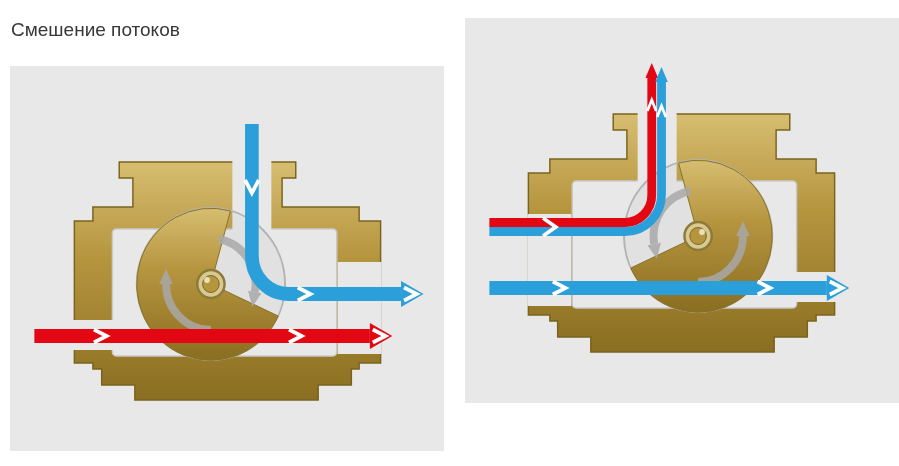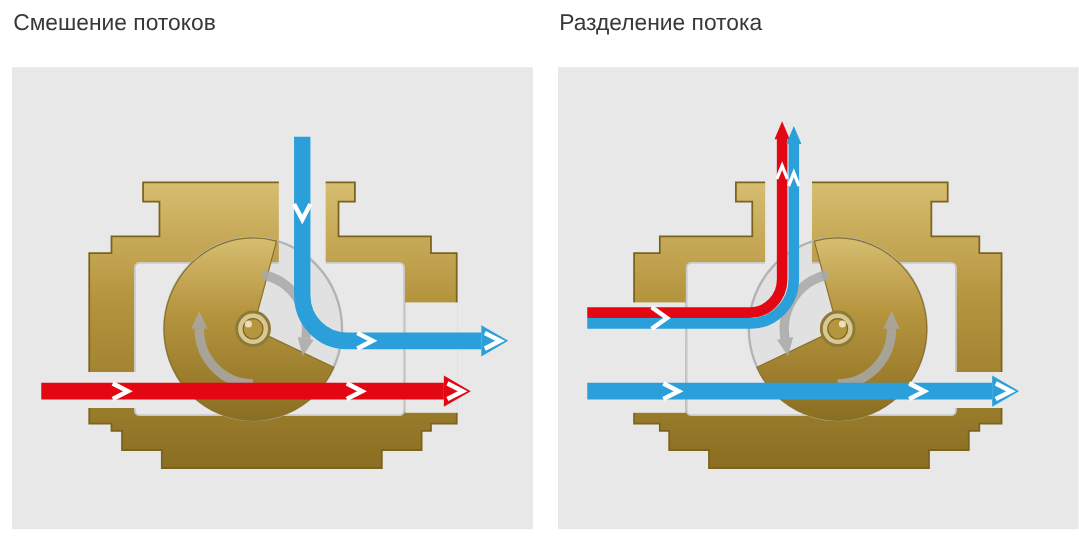--- a/index.html
+++ b/index.html
@@ -1,18 +1,18 @@
 <!DOCTYPE html>
 <html><head>
 <meta charset="utf-8">
 <style>
   html,body{margin:0;padding:0;background:#ffffff;}
   .page{width:899px;height:466px;background:#ffffff;font-family:"Liberation Sans",sans-serif;
         display:flex;gap:21px;padding-left:10px;box-sizing:border-box;overflow:hidden;}
-  .col{padding-top:8px;}
+  .col{padding-top:18px;}
   .panel-title{font-size:19px;line-height:24px;color:#383838;margin:0 0 24px 1px;}
   .panel{width:434px;height:385px;background:#e8e8e8;}
   svg.diagram{display:block;}
   .body-shape{stroke:#7a631d;stroke-width:1.5;}
   .cav{fill:#e8e8e8;}
   .cav-main{stroke:#c9c9c9;stroke-width:1.5;}
   .seat{fill:rgba(90,90,90,0.05);stroke:#b3b3b3;stroke-width:2;}
   .wedge{stroke:#8a7125;stroke-width:1;}
   .rot{fill:none;stroke:#a8a8a8;stroke-width:8;opacity:.85;}
   .rothead{fill:#a8a8a8;opacity:.85;}
@@ -78,21 +78,20 @@
           <path fill="#e30613" d="M369 257 L392 270 L369 283 Z"></path>
           <path class="chev" d="M86 263.5 L99 270 L86 276.5"></path>
           <path class="chev" d="M286 263.5 L299 270 L286 276.5"></path>
           <path class="chev" d="M372 263.5 L385 270 L372 276.5"></path>
         </g>
       </svg>
     </div>
   </div>
 
   <div class="col">
-    <div class="panel-title">Разделение потока</div>
     <div class="panel">
       <svg class="diagram" width="434" height="385" viewBox="0 0 445 385" preserveAspectRatio="none">
         <use href="#valve-core" xlink:href="#valve-core" transform="translate(445,0) scale(-1,1)"></use>
 
         <g>
           <path class="band" stroke="#e30613" stroke-width="9" d="M25 204.5 H164 A27.5 27.5 0 0 0 191.5 177 V58"></path>
           <path fill="#e30613" d="M185 60 L191.5 45 L198 60 Z"></path>
           <path class="chev-s" d="M187 93 L191.5 82 L196 93"></path>
         </g>
 

